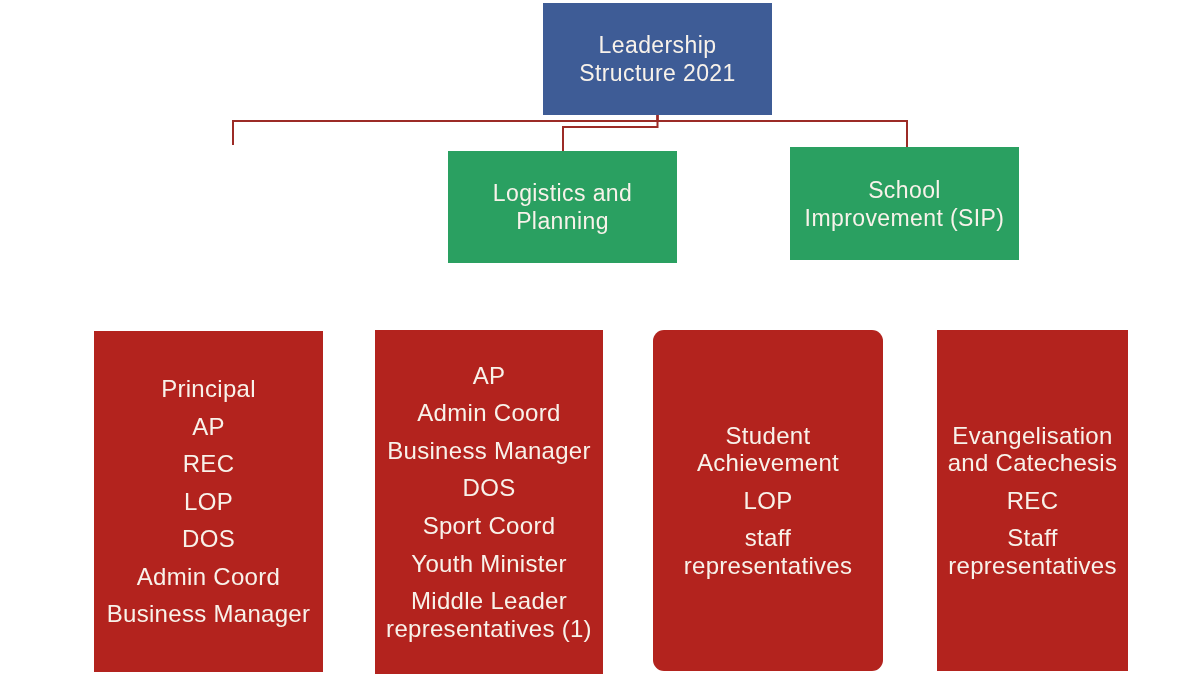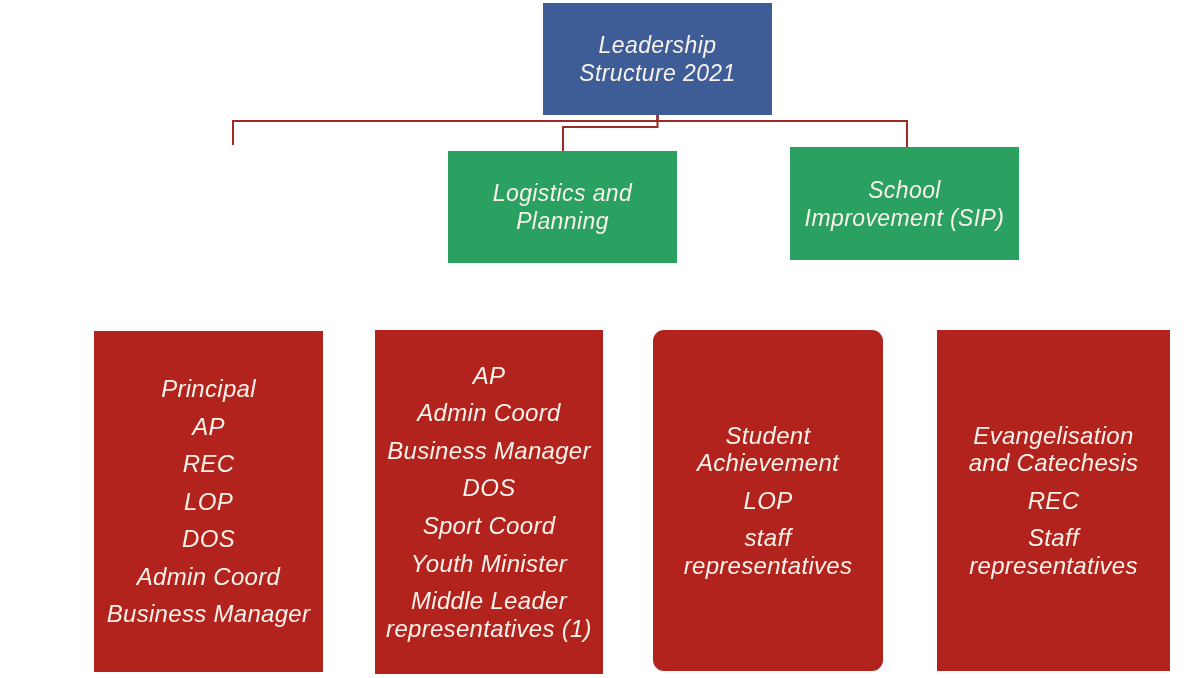--- a/index.html
+++ b/index.html
@@ -7,21 +7,20 @@
     padding: 0;
     background: #ffffff;
     font-family: "Liberation Sans", sans-serif;
   }
   .canvas {
     position: relative;
     width: 1200px;
     height: 678px;
     background: #ffffff;
     overflow: hidden;
-    font-style: italic;
   }
   .connectors {
     position: absolute;
     left: 0;
     top: 0;
     pointer-events: none;
   }
   .node {
     position: absolute;
     display: flex;
@@ -47,21 +46,21 @@
   .branch-2 { left: 448px; top: 151px; width: 229px; height: 112px; text-align: center; }
   .branch-3 { left: 790px; top: 147px; width: 229px; height: 113px; }
   .members-node {
     background: #b3231e;
     padding: 0 6px;
     text-align: center;
   }
   .members-1 { left: 94px;  top: 331px; width: 229px; height: 341px; }
   .members-2 { left: 375px; top: 330px; width: 228px; height: 344px; }
   .members-3 { left: 653px; top: 330px; width: 230px; height: 341px; border-radius: 11px; }
-  .members-4 { left: 937px; top: 330px; width: 233px; height: 341px; }
+  .members-4 { left: 937px; top: 330px; width: 191px; height: 341px; }
   .members-node .item {
     white-space: pre-line;
     font-size: 24px;
     line-height: 1.15;
     letter-spacing: 0.3px;
     margin: 5px 0;
   }
 </style>
 </head>
 <body>

